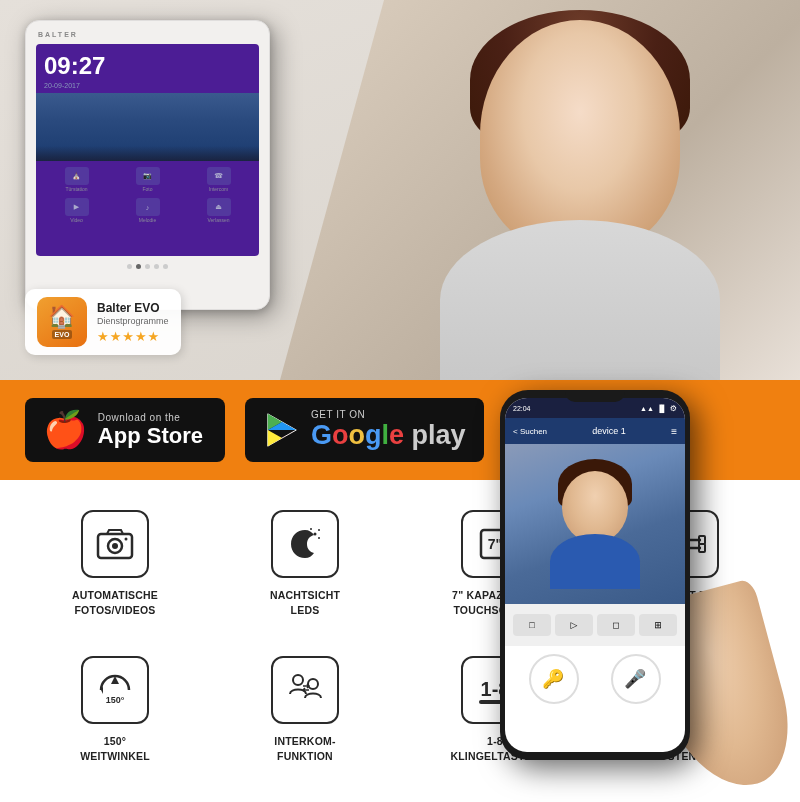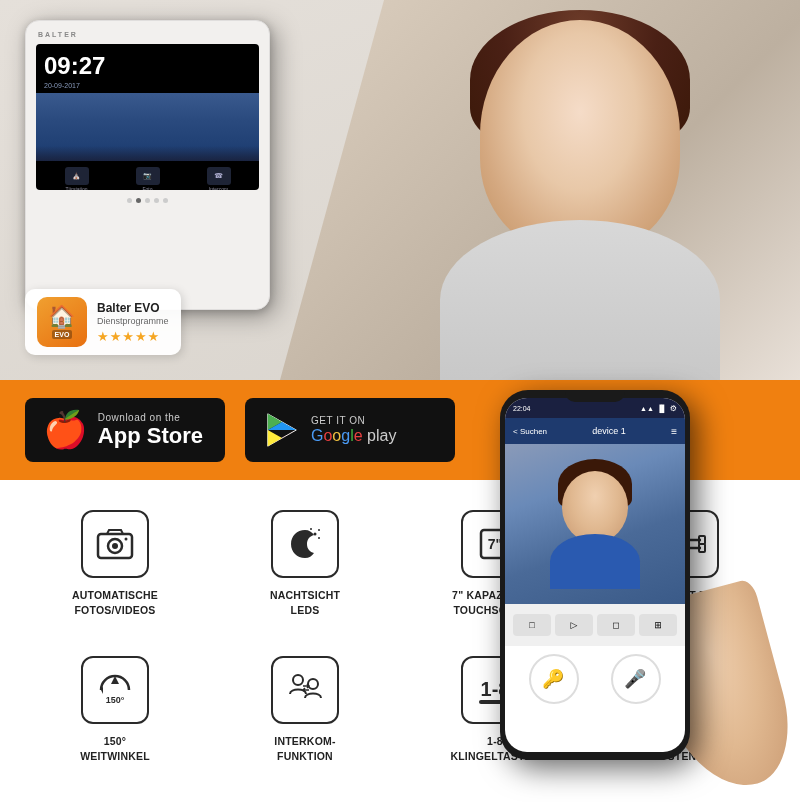--- a/index.html
+++ b/index.html
@@ -99,23 +99,23 @@
     .device-brand-text {
       font-size: 7px;
       color: #888;
       letter-spacing: 2px;
       font-weight: bold;
       margin-bottom: 6px;
       padding-left: 2px;
     }
 
     .device-screen-area {
-      background: #000000;
+      background: #4c1d95;
       border-radius: 4px;
-      height: 146px;
+      height: 212px;
       overflow: hidden;
       position: relative;
     }
 
     .ds-time {
       color: #fff;
       font-size: 24px;
       font-weight: bold;
       padding: 8px 8px 0;
     }
@@ -319,23 +319,23 @@
       line-height: 1.1;
     }
 
     .google-icon-svg {
       width: 38px;
       height: 38px;
       flex-shrink: 0;
     }
 
     .google-main-text {
-      font-size: 16px;
+      font-size: 27px;
       color: white;
-      font-weight: normal;
+      font-weight: bold;
       line-height: 1.1;
     }
 
     
     .section-features {
       width: 800px;
       height: 322px;
       background: #fff;
       padding: 15px 20px;
     }

